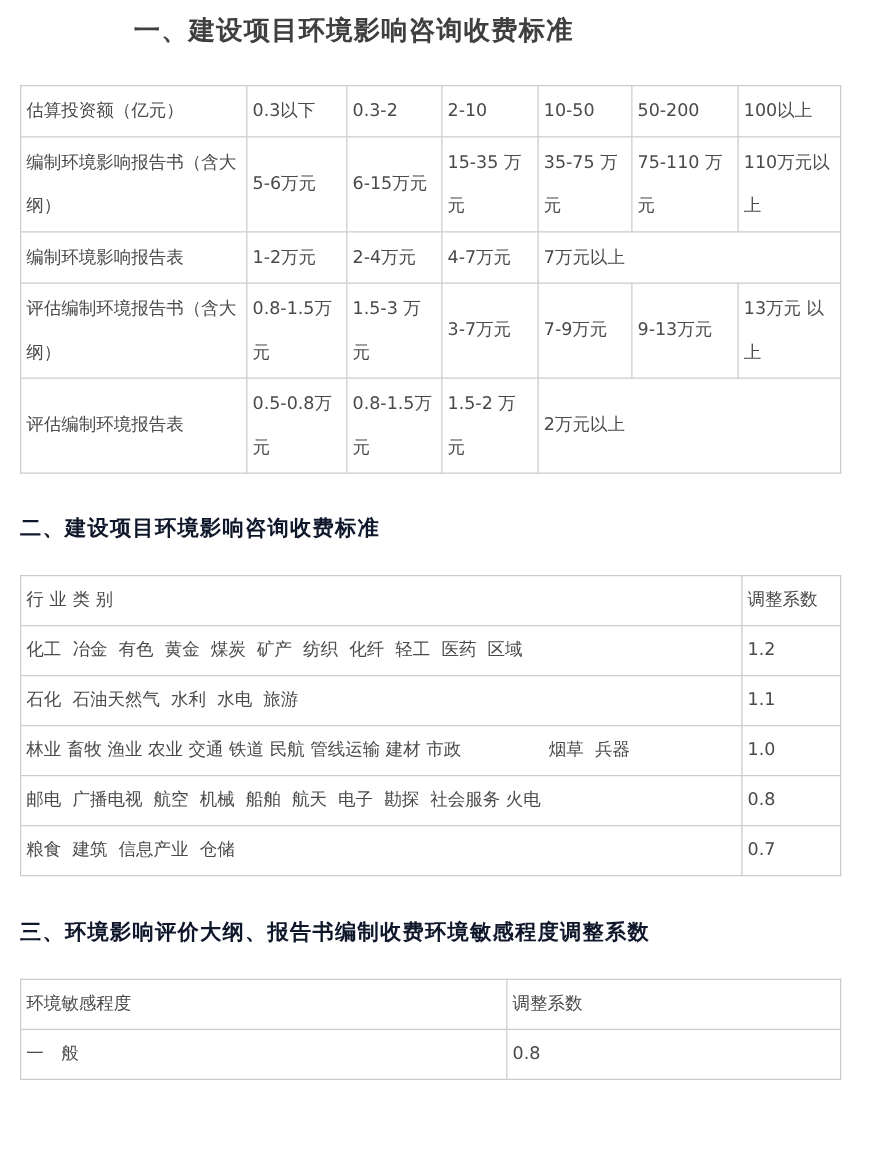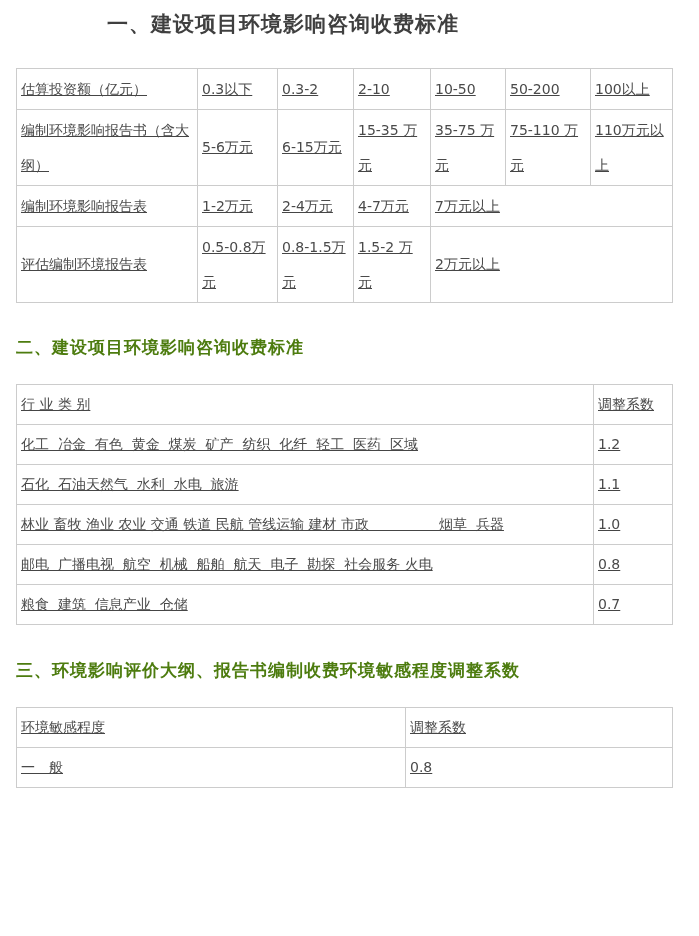--- a/index.html
+++ b/index.html
@@ -18,30 +18,29 @@
     font-weight: bold;
     color: #3f3f3f;
     text-align: center;
     letter-spacing: 1px;
     line-height: 24px;
     margin: 0 0 32px 0;
   }
   .section-title {
     font-size: 17px;
     font-weight: bold;
-    color: #4d7c0f;
+    color: #0f172a;
     letter-spacing: 1px;
     line-height: 22px;
     margin: 0 0 26px 0;
   }
   table {
     border-collapse: collapse;
     table-layout: fixed;
     width: 656px;
-    text-decoration: underline;
   }
   td {
     border: 1px solid #cccccc;
     font-size: 14px;
     line-height: 35px;
     padding: 2px 4px;
     vertical-align: middle;
     color: #4a4a4a;
     white-space: pre-wrap;
     word-break: break-all;
@@ -105,20 +104,29 @@
         <td>110万元以上</td>
       </tr>
       <tr class="rh-s">
         <td>编制环境影响报告表</td>
         <td>1-2万元</td>
         <td>2-4万元</td>
         <td>4-7万元</td>
         <td colspan="3">7万元以上</td>
       </tr>
       <tr class="rh-t">
+        <td>评估编制环境报告书（含大纲）</td>
+        <td>0.8-1.5万元</td>
+        <td>1.5-3 万元</td>
+        <td>3-7万元</td>
+        <td>7-9万元</td>
+        <td>9-13万元</td>
+        <td>13万元 以上</td>
+      </tr>
+      <tr class="rh-t">
         <td>评估编制环境报告表</td>
         <td>0.5-0.8万元</td>
         <td>0.8-1.5万元</td>
         <td>1.5-2 万元</td>
         <td colspan="3">2万元以上</td>
       </tr>
     </tbody>
   </table>
 
   <h2 class="section-title">二、建设项目环境影响咨询收费标准</h2>

